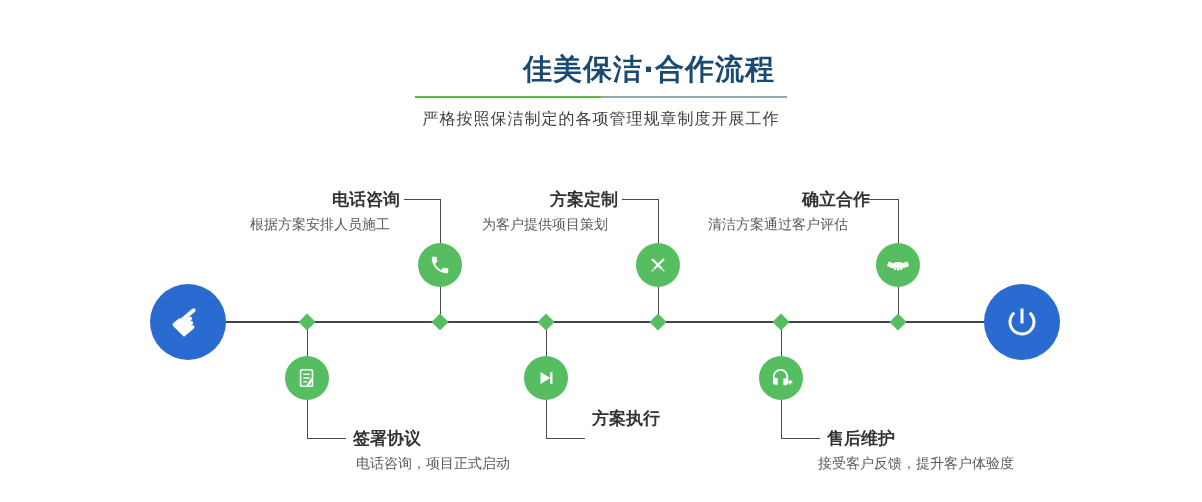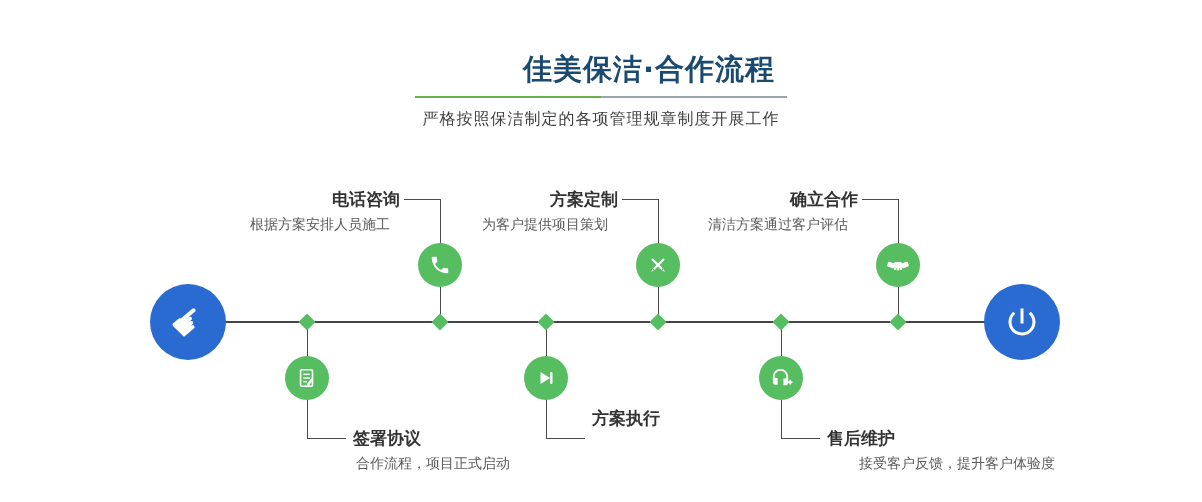--- a/index.html
+++ b/index.html
@@ -91,38 +91,38 @@
       <svg viewBox="0 0 24 24" width="24" height="24" fill="#ffffff">
         <rect x="1.5" y="9.5" width="7" height="5" rx="1" transform="rotate(18 5 12)"></rect>
         <rect x="15.5" y="9.5" width="7" height="5" rx="1" transform="rotate(-18 19 12)"></rect>
         <rect x="7.5" y="9" width="9" height="6" rx="2.5"></rect>
         <circle cx="9" cy="15.8" r="1.3"></circle>
           <circle cx="12" cy="16.3" r="1.3"></circle>
           <circle cx="15" cy="15.8" r="1.3"></circle>
       </svg>
     </span>
   </div>
-  <div class="step-title" style="right:344px;top:189px;">确立合作</div>
+  <div class="step-title" style="right:332px;top:189px;">确立合作</div>
   <div class="step-desc" style="right:354px;top:214px;text-align:center;">清洁方案通过客户评估</div>
 
   <div class="vline" style="left:307px;top:322px;height:34px;"></div>
   <div class="elbow-bottom" style="left:307px;top:400px;width:38px;height:38px;"></div>
   <div class="node" style="left:285px;top:356px;">
     <span style="display:block;line-height:0;">
       <svg viewBox="0 0 24 24" width="22" height="22">
         <rect x="5" y="3" width="13" height="18" rx="1.5" fill="none" stroke="#ffffff" stroke-width="1.8"></rect>
         <line x1="8" y1="8" x2="15" y2="8" stroke="#ffffff" stroke-width="1.6"></line>
         <line x1="8" y1="12" x2="15" y2="12" stroke="#ffffff" stroke-width="1.6"></line>
         <line x1="8" y1="16" x2="12" y2="16" stroke="#ffffff" stroke-width="1.6"></line>
         <rect x="14.2" y="12.2" width="2.6" height="9" rx="0.8" transform="rotate(35 15.5 16)" fill="#ffffff"></rect>
       </svg>
     </span>
   </div>
   <div class="step-title" style="left:353px;top:428px;">签署协议</div>
-  <div class="step-desc" style="left:356px;top:453px;">合作流程，项目正式启动</div>
+  <div class="step-desc" style="left:356px;top:453px;">电话咨询，项目正式启动</div>
 
   <div class="vline" style="left:546px;top:322px;height:34px;"></div>
   <div class="elbow-bottom" style="left:546px;top:400px;width:38px;height:38px;"></div>
   <div class="node" style="left:524px;top:356px;">
     <span style="display:block;line-height:0;">
       <svg viewBox="0 0 24 24" width="22" height="22" fill="#ffffff">
         <path d="M6 5.5l10.5 6.5L6 18.5z"></path>
         <rect x="16.5" y="5.5" width="2.6" height="13" rx="1"></rect>
       </svg>
     </span>
@@ -134,15 +134,15 @@
   <div class="node" style="left:759px;top:356px;">
     <span style="display:block;line-height:0;">
       <svg viewBox="0 0 24 24" width="23" height="23" fill="#ffffff">
         <path d="M11 2c-4.4 0-8 3.6-8 8v6c0 1.4 1.1 2.5 2.5 2.5H8v-7H5v-1.5C5 6.7 7.7 4 11 4s6 2.7 6 6.5V12h-3v7h2.5c1.4 0 2.5-1.1 2.5-2.5V10c0-4.4-3.6-8-8-8z"></path>
         <rect x="18.6" y="14.9" width="5" height="1.8" rx="0.9"></rect>
         <rect x="20.2" y="13.3" width="1.8" height="5" rx="0.9"></rect>
       </svg>
     </span>
   </div>
   <div class="step-title" style="left:827px;top:428px;">售后维护</div>
-  <div class="step-desc" style="left:859px;top:453px;">接受客户反馈，提升客户体验度</div>
+  <div class="step-desc" style="left:818px;top:453px;">接受客户反馈，提升客户体验度</div>
 
 </div>
 
 </body></html>

